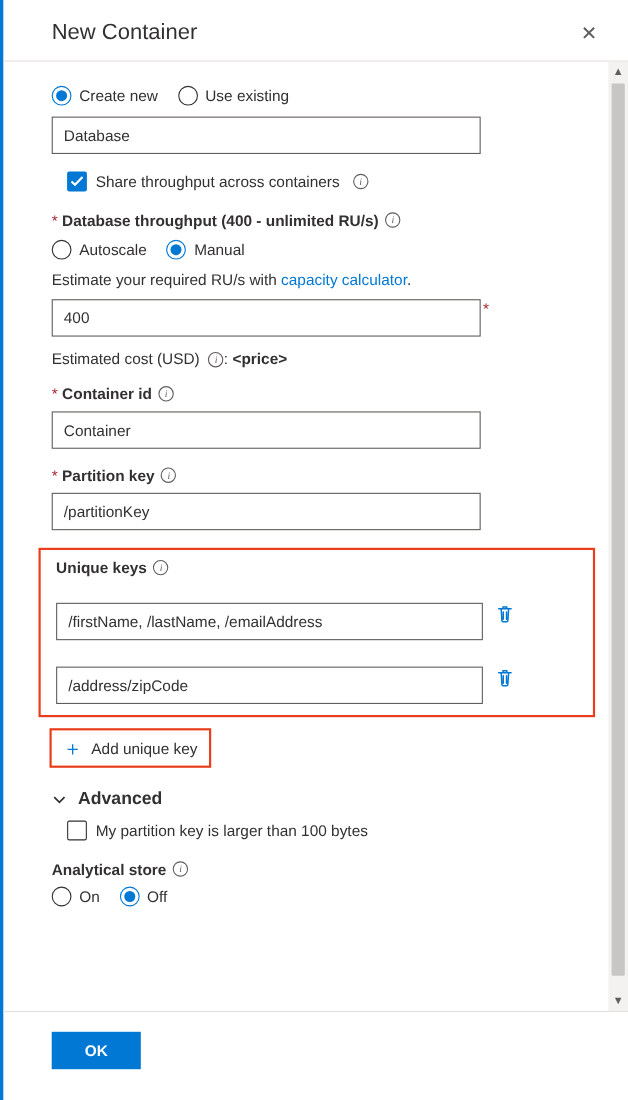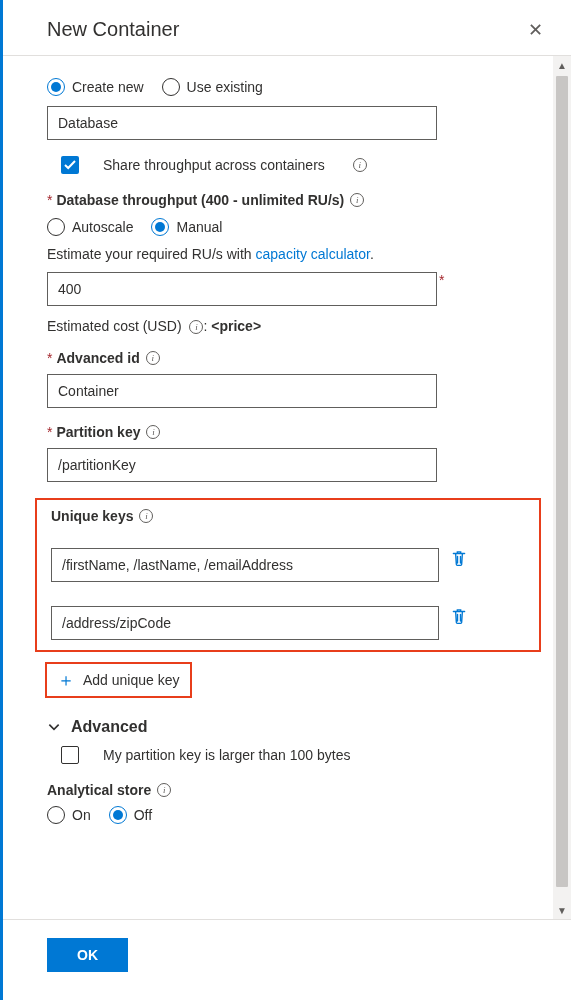--- a/index.html
+++ b/index.html
@@ -91,21 +91,21 @@
 }
 .text-input {
   width: 390px;
   height: 34px;
   border: 1px solid #605e5c;
   padding: 0 10px;
   font-size: 14px;
   font-family: inherit;
   color: #323130;
 }
-.checkbox-row { display: flex; align-items: center; gap: 24px; margin: 14px 0 18px; padding-left: 14px; }
+.checkbox-row { display: flex; align-items: center; gap: 8px; margin: 14px 0 18px; padding-left: 14px; }
 .checkbox {
   width: 18px; height: 18px; border-radius: 2px;
   background: #0078d4; display: flex; align-items: center; justify-content: center;
   flex-shrink: 0; cursor: pointer;
 }
 .checkbox svg { width: 12px; height: 12px; }
 .checkbox.empty { background: #fff; border: 1px solid #323130; }
 .label { font-size: 14px; color: #323130; }
 .label.bold { font-weight: 600; }
 .req { color: #a4262c; margin-right: 2px; }
@@ -219,21 +219,21 @@
         </div>
         <div class="estimated">
           <span>Estimated cost (USD) </span><span class="info-icon">i</span><span>: </span><span class="price-bold">&lt;price&gt;</span>
         </div>
       </div>
 
       
       <div class="field">
         <div class="label-row">
           <span class="req">*</span>
-          <span class="label bold">Advanced id</span>
+          <span class="label bold">Container id</span>
           <span class="info-icon">i</span>
         </div>
         <input class="text-input" value="Container" style="">
       </div>
 
       
       <div class="field">
         <div class="label-row">
           <span class="req">*</span>
           <span class="label bold">Partition key</span>

